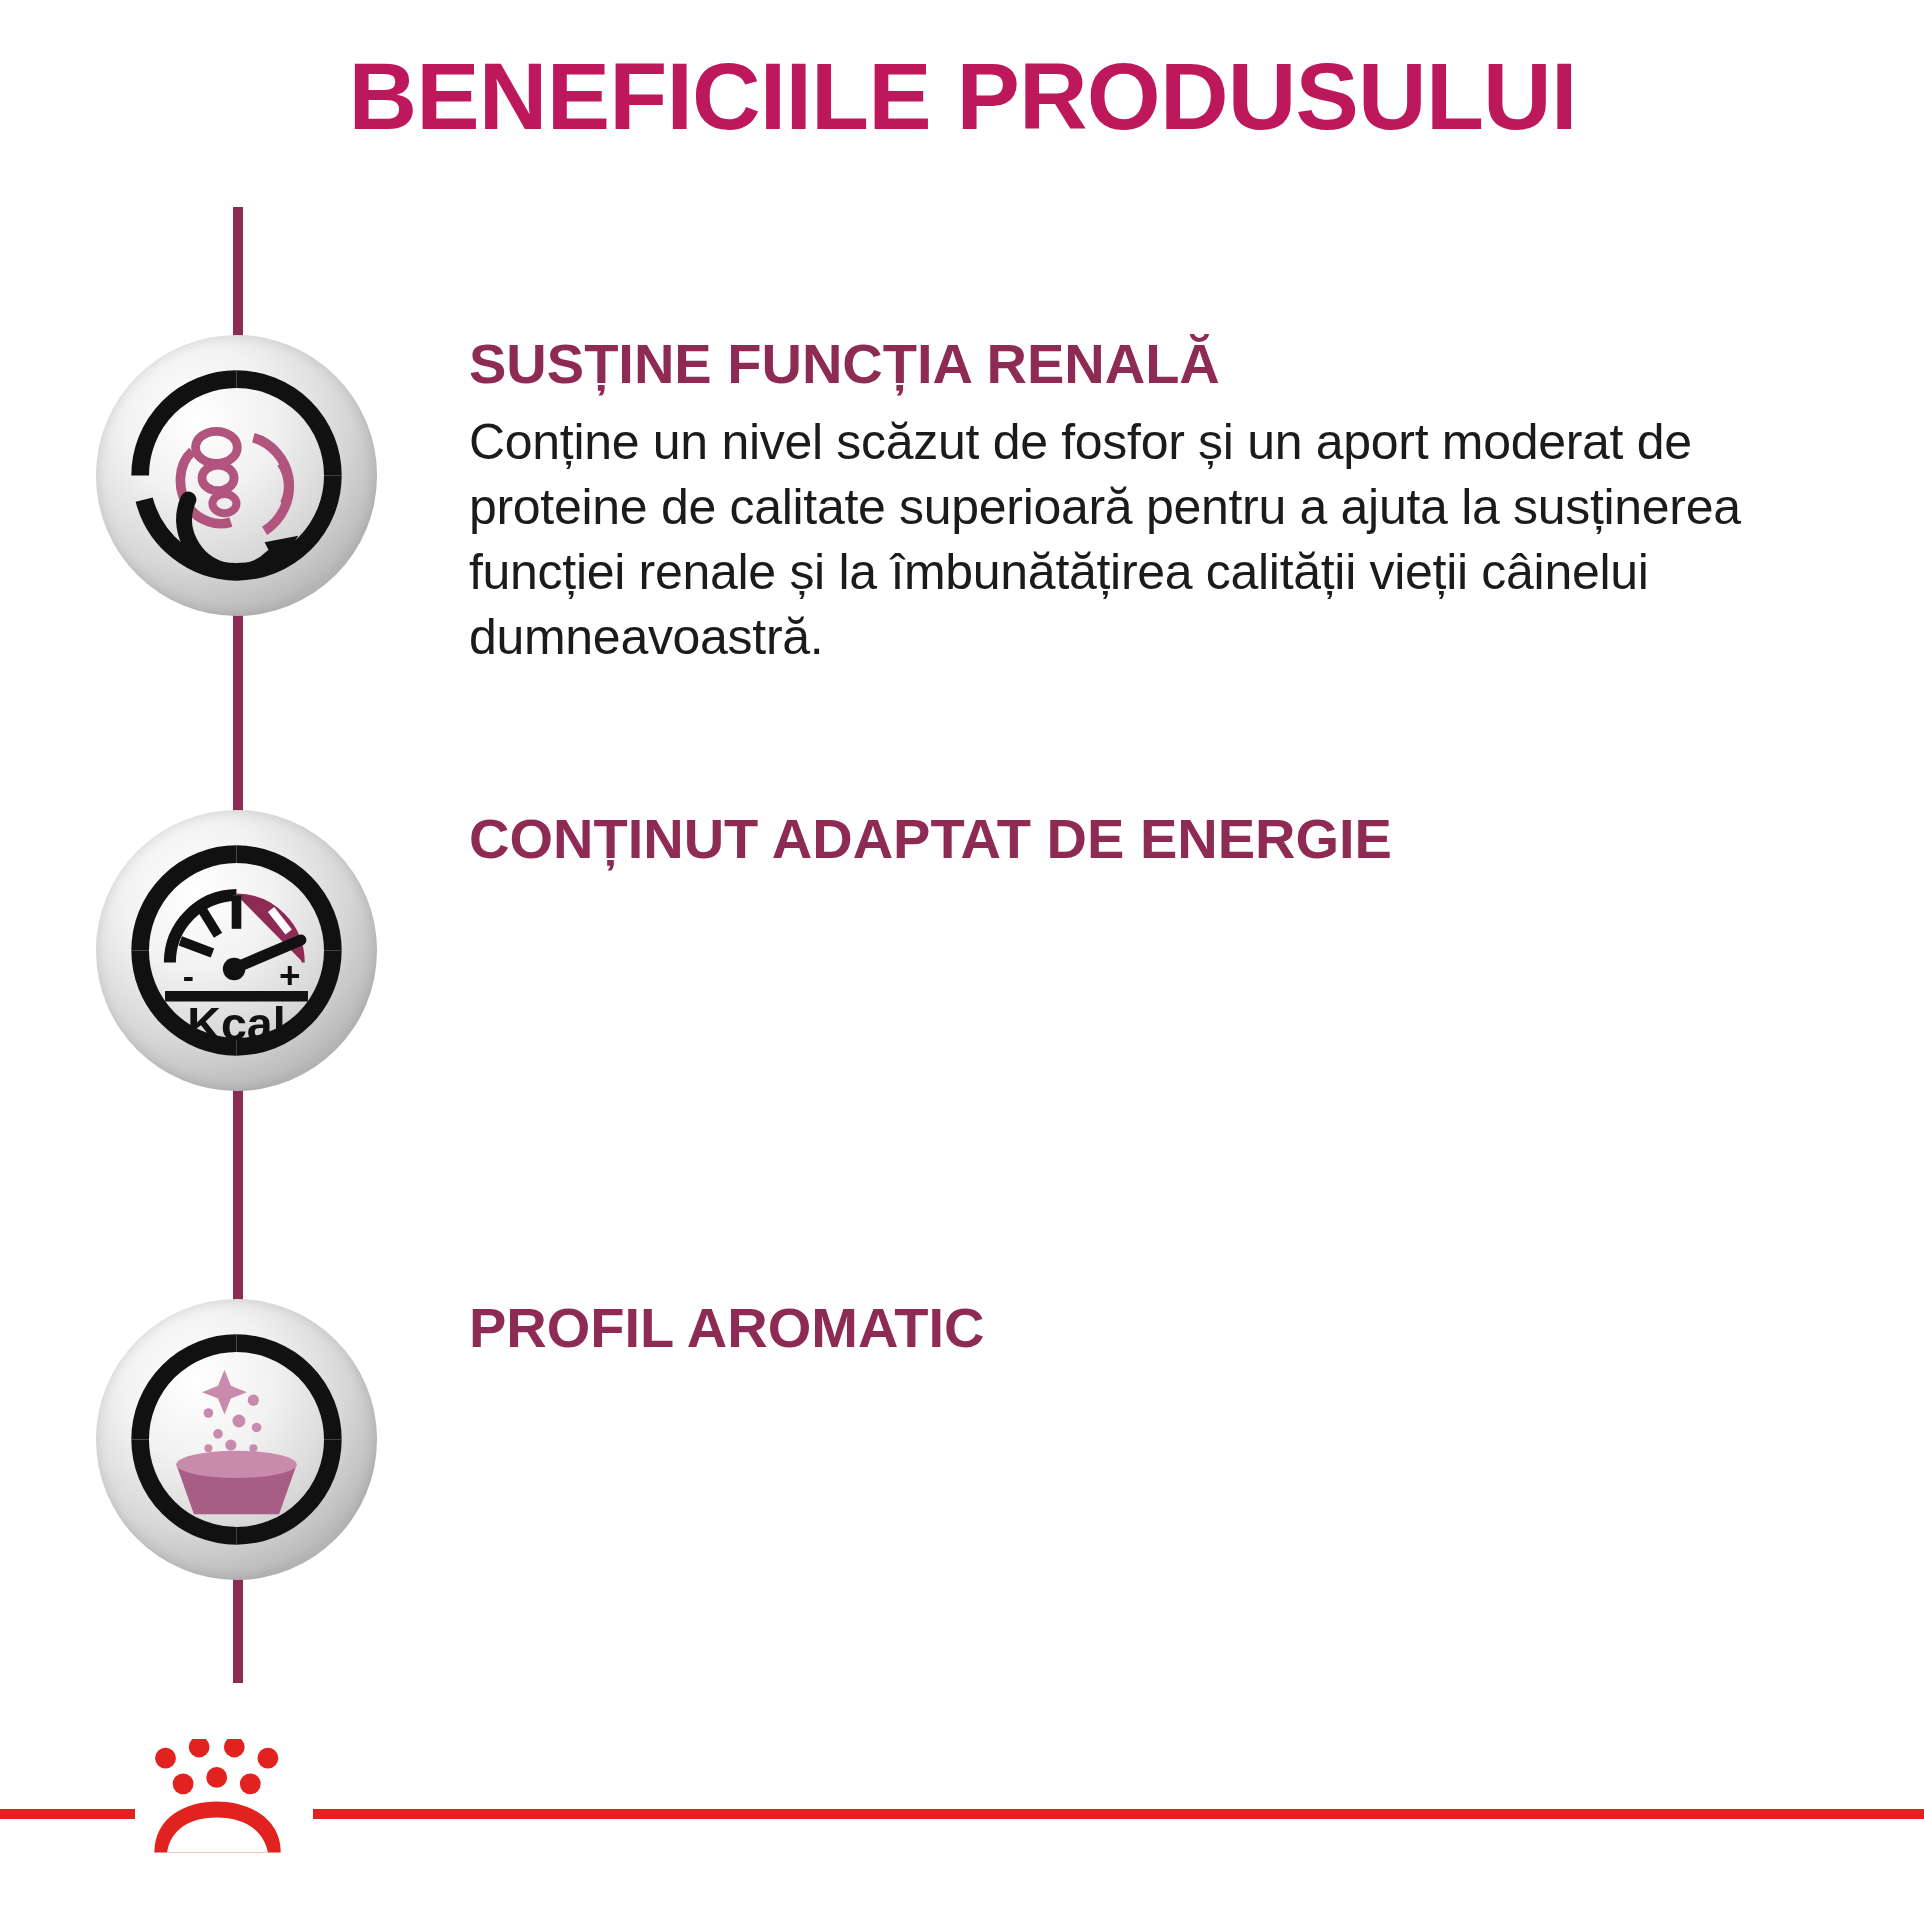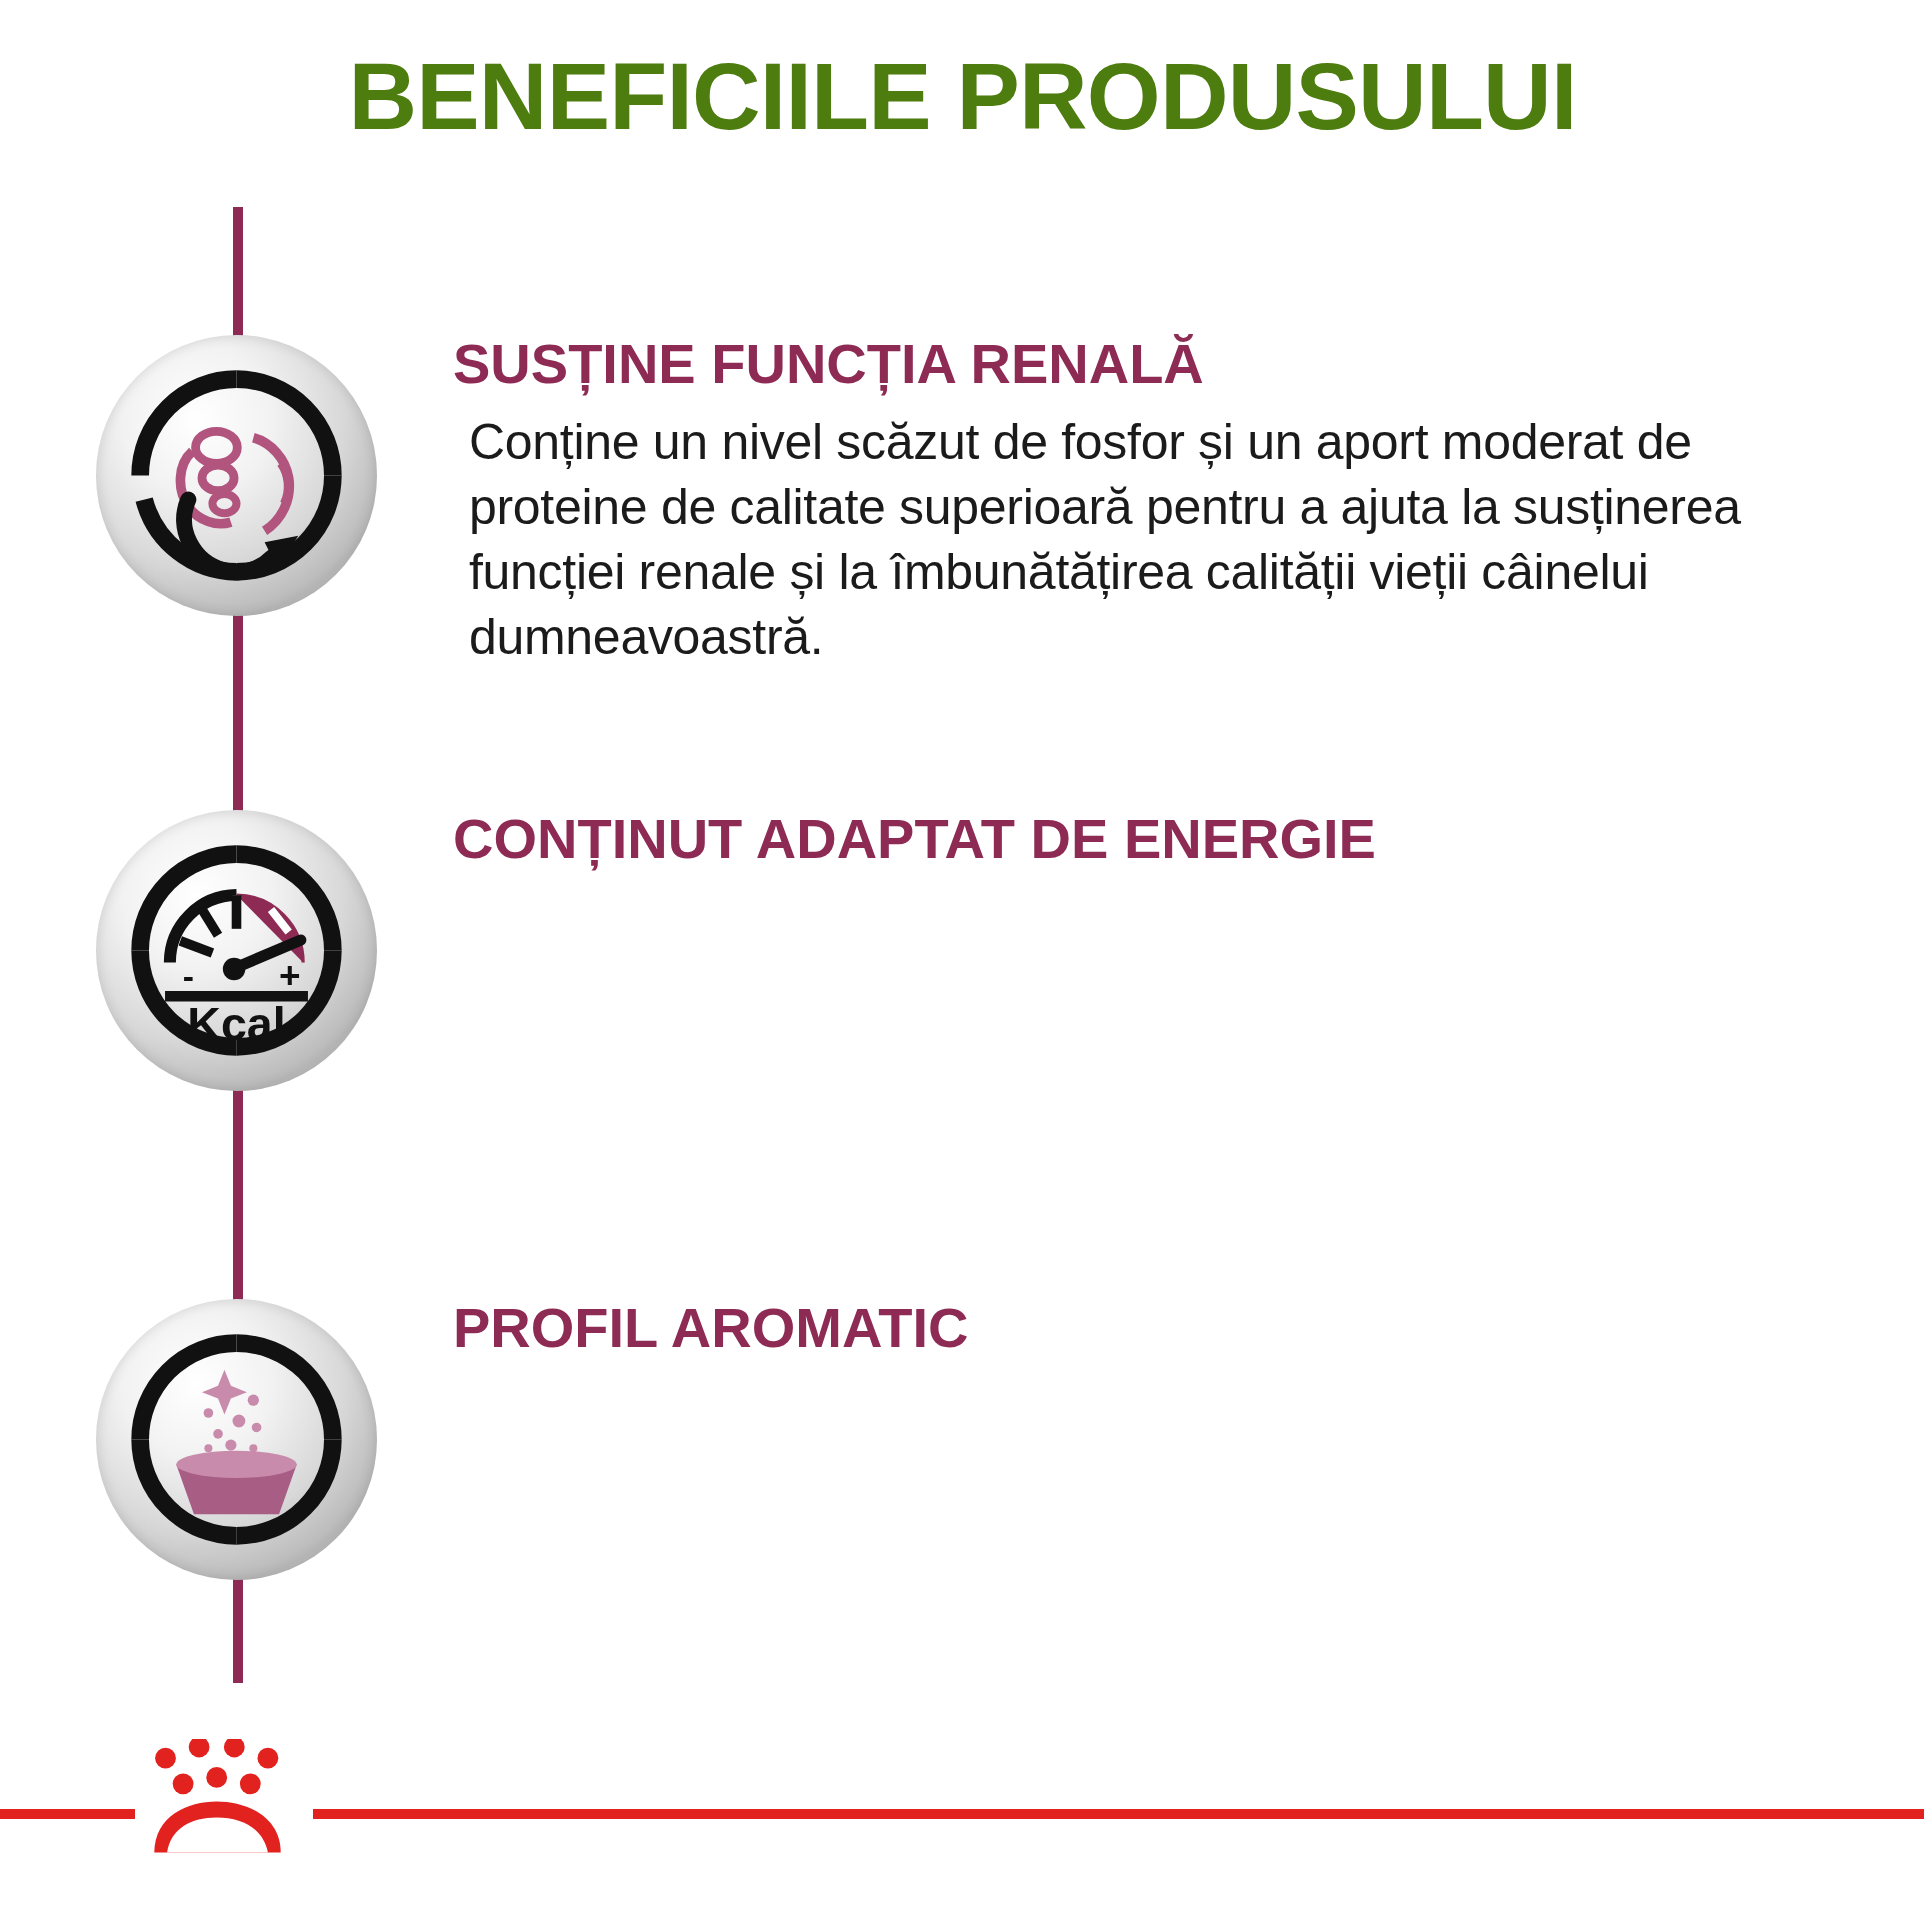--- a/index.html
+++ b/index.html
@@ -21,21 +21,21 @@
     box-sizing: border-box;
   }
   .page-title {
     position: absolute;
     top: 44px;
     left: 0;
     width: 1925px;
     text-align: center;
     font-size: 95px;
     font-weight: bold;
-    color: #4d7c0f;
+    color: #be185d;
     letter-spacing: -0.8px;
     line-height: 1.1;
   }
   .timeline {
     position: absolute;
     left: 233px;
     top: 207px;
     width: 9.6px;
     height: 1476px;
     background: #8e2b55;
@@ -75,21 +75,21 @@
     position: absolute;
     left: 357px;
     top: 0;
     width: 1412px;
   }
   .benefit-heading {
     font-size: 56px;
     font-weight: bold;
     color: #8e2b55;
     letter-spacing: 0px;
-    margin: 0 0 8px 0;
+    margin: 0 0 8px 16px;
     line-height: 1.05;
   }
   .benefit-body {
     font-size: 50px;
     color: #1b1b1b;
     line-height: 1.30;
     margin: 16px;
     letter-spacing: -0.3px;
   }
   .footer-rule-left {

